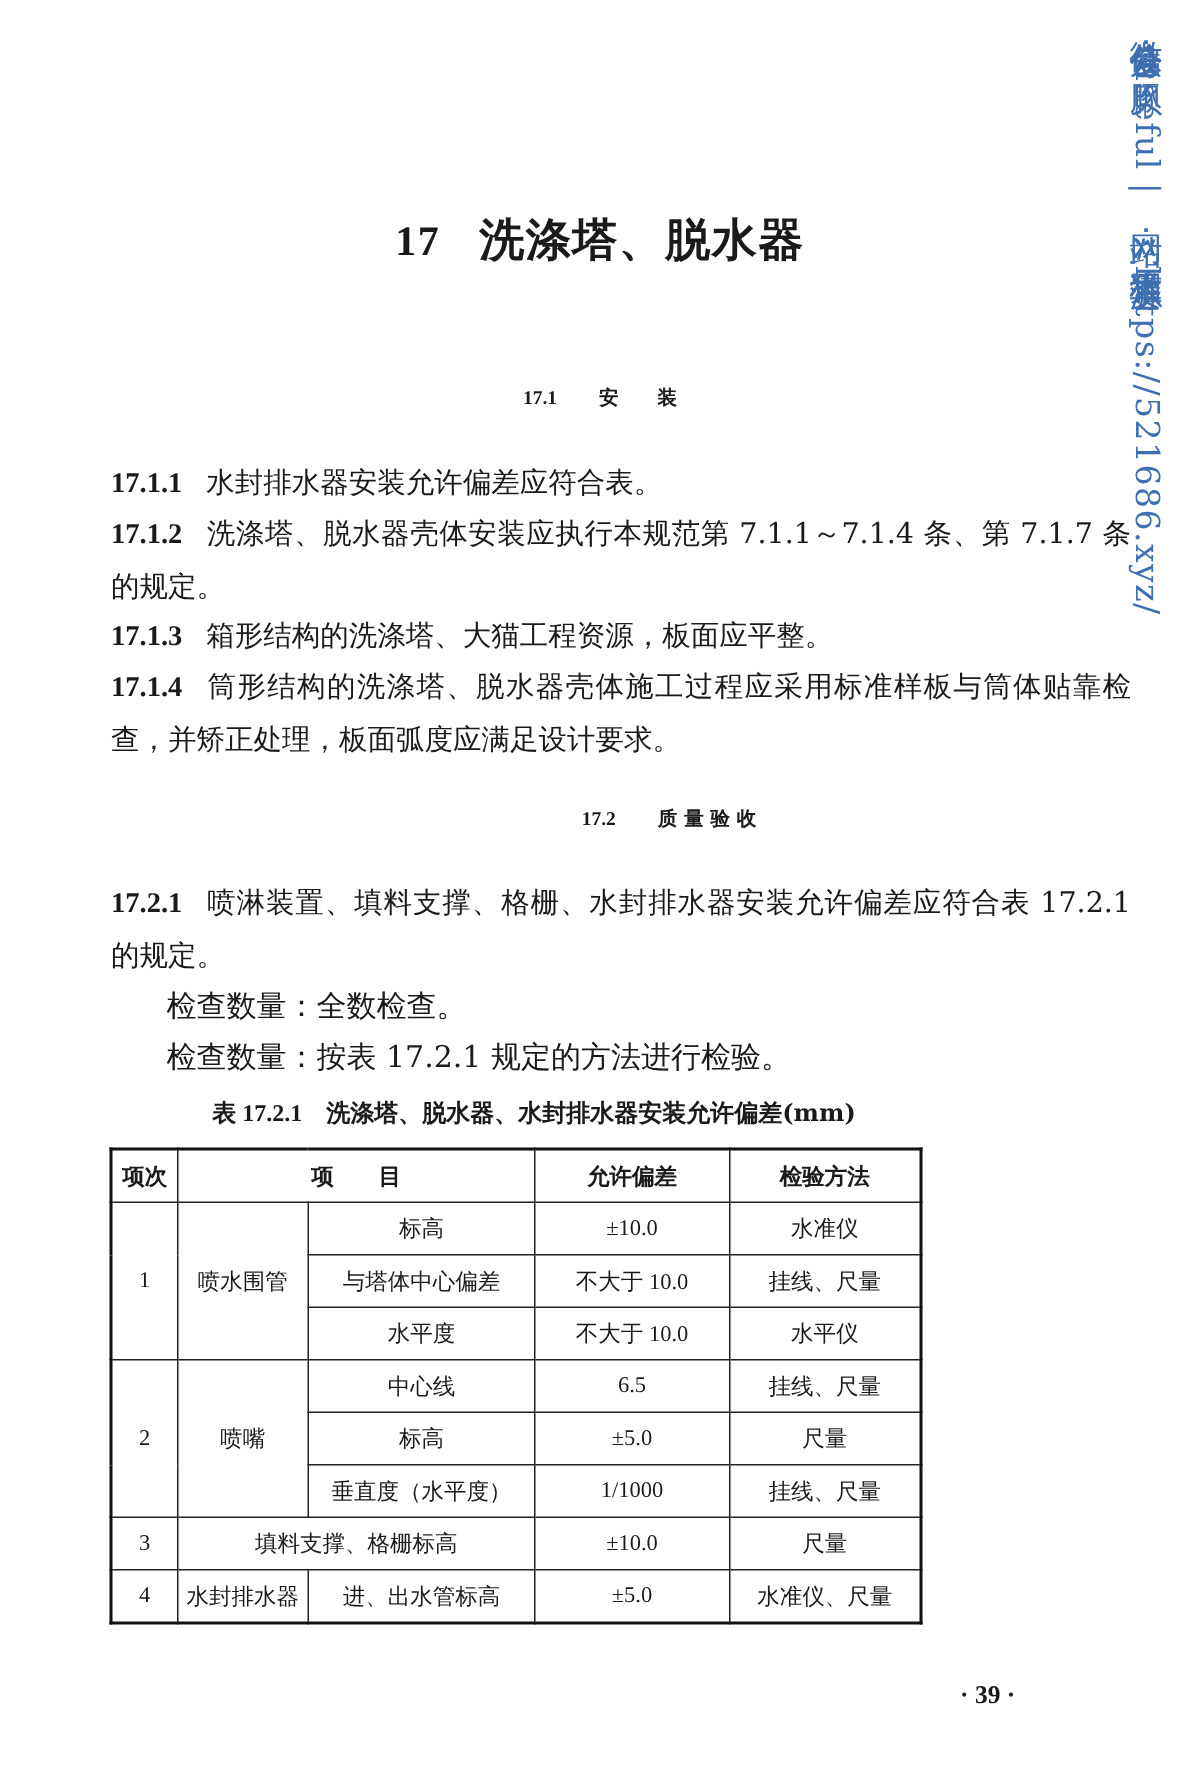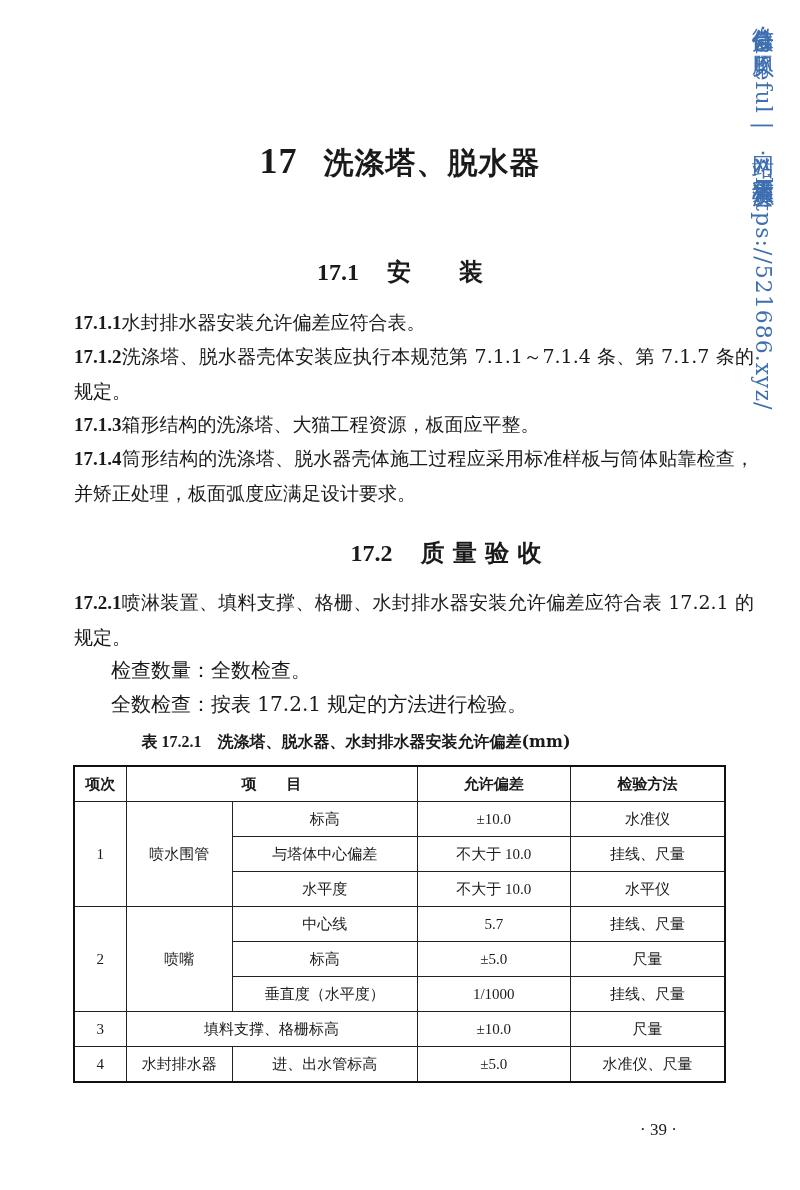--- a/index.html
+++ b/index.html
@@ -5,52 +5,52 @@
   html, body { margin: 0; padding: 0; }
   body {
     width: 800px; height: 1190px; background: #ffffff; position: relative; overflow: hidden;
     font-family: "DejaVu Serif", "Liberation Serif", serif; color: #1a1a1a;
   }
   .abs { position: absolute; }
   .chapter-title {
     left: 0; width: 800px; top: 140px; text-align: center;
     font-size: 30px; font-weight: bold; letter-spacing: 1px;
   }
-  .chapter-title .num { margin-right: 26px; font-family: "Liberation Serif", serif; font-size: 36px; }
+  .chapter-title .num { margin-right: 26px; font-family: "Liberation Serif", serif; font-size: 28px; }
   .section-title {
-    left: 0; width: 800px; text-align: center; font-size: 24px; font-weight: bold;
+    left: 0; width: 800px; text-align: center; font-size: 13px; font-weight: bold;
   }
   .section-title .num { font-family: "Liberation Serif", serif; margin-right: 28px; }
   .para {
     left: 74px; width: 680px; font-size: 19px; line-height: 34px; text-align: justify;
   }
-  .para .clause { font-weight: bold; font-family: "Liberation Serif", serif; margin-right: 0; }
+  .para .clause { font-weight: bold; font-family: "Liberation Serif", serif; margin-right: 16px; }
   .indent-line { left: 111px; font-size: 20px; line-height: 34px; }
   .caption {
     left: 0; width: 712px; text-align: center; top: 732px; font-size: 16px; font-weight: bold;
   }
   .caption .num { margin-right: 16px; font-family: "Liberation Serif", serif; }
   table.spec {
-    position: absolute; left: 73px; top: 765px; width: 653px;
+    position: absolute; left: 73px; top: 765px; width: 542px;
     border-collapse: collapse; font-size: 15px;
     border: 2px solid #111;
   }
   table.spec td, table.spec th {
     border: 1px solid #222; text-align: center; vertical-align: middle;
     height: 34px; padding: 0; font-weight: normal;
   }
   table.spec th { font-weight: bold; font-size: 15px; }
   .c0 { width: 52px; }
   .c1 { width: 106px; }
   .c2 { width: 184px; }
   .c3 { width: 153px; }
   .c4 { width: 154px; }
   .numtxt { font-family: "Liberation Serif", serif; }
   .page-number {
-    left: 640px; top: 1120px; font-size: 17px; font-weight: normal; font-family: "Liberation Serif", serif;
+    left: 640px; top: 1120px; font-size: 17px; font-weight: bold; font-family: "Liberation Serif", serif;
   }
   .watermark {
     left: 748px; top: 10px; writing-mode: vertical-rl; font-size: 22px;
     color: #3e6fb0; letter-spacing: 1px; white-space: nowrap;
     font-family: "DejaVu Serif", serif;
   }
 </style>
 </head>
 <body>
 
@@ -82,21 +82,21 @@
 
 <div class="abs section-title" style="top:537px;margin-left:46px;">
   <span class="num">17.2</span><span>质 量 验 收</span>
 </div>
 
 <div class="abs para" style="top:585px;">
   <span class="clause">17.2.1</span><span>喷淋装置、填料支撑、格栅、水封排水器安装允许偏差应符合表 17.2.1 的规定。</span>
 </div>
 
 <div class="abs indent-line" style="top:653px;">检查数量：全数检查。</div>
-<div class="abs indent-line" style="top:687px;">全数检查：按表 17.2.1 规定的方法进行检验。</div>
+<div class="abs indent-line" style="top:687px;">检查数量：按表 17.2.1 规定的方法进行检验。</div>
 
 <div class="abs caption">
   <span class="num">表 17.2.1</span><span>洗涤塔、脱水器、水封排水器安装允许偏差(mm)</span>
 </div>
 
 <table class="spec">
   <colgroup>
     <col class="c0">
       <col class="c1">
       <col class="c2">
@@ -126,21 +126,21 @@
   <tr>
     <td>水平度</td>
     <td class="numtxt">不大于 10.0</td>
     <td>水平仪</td>
   </tr>
 
   <tr>
     <td rowspan="3" class="numtxt">2</td>
     <td rowspan="3">喷嘴</td>
     <td>中心线</td>
-    <td class="numtxt">5.7</td>
+    <td class="numtxt">6.5</td>
     <td>挂线、尺量</td>
   </tr>
   <tr>
     <td>标高</td>
     <td class="numtxt">±5.0</td>
     <td>尺量</td>
   </tr>
   <tr>
     <td>垂直度（水平度）</td>
     <td class="numtxt">1/1000</td>

